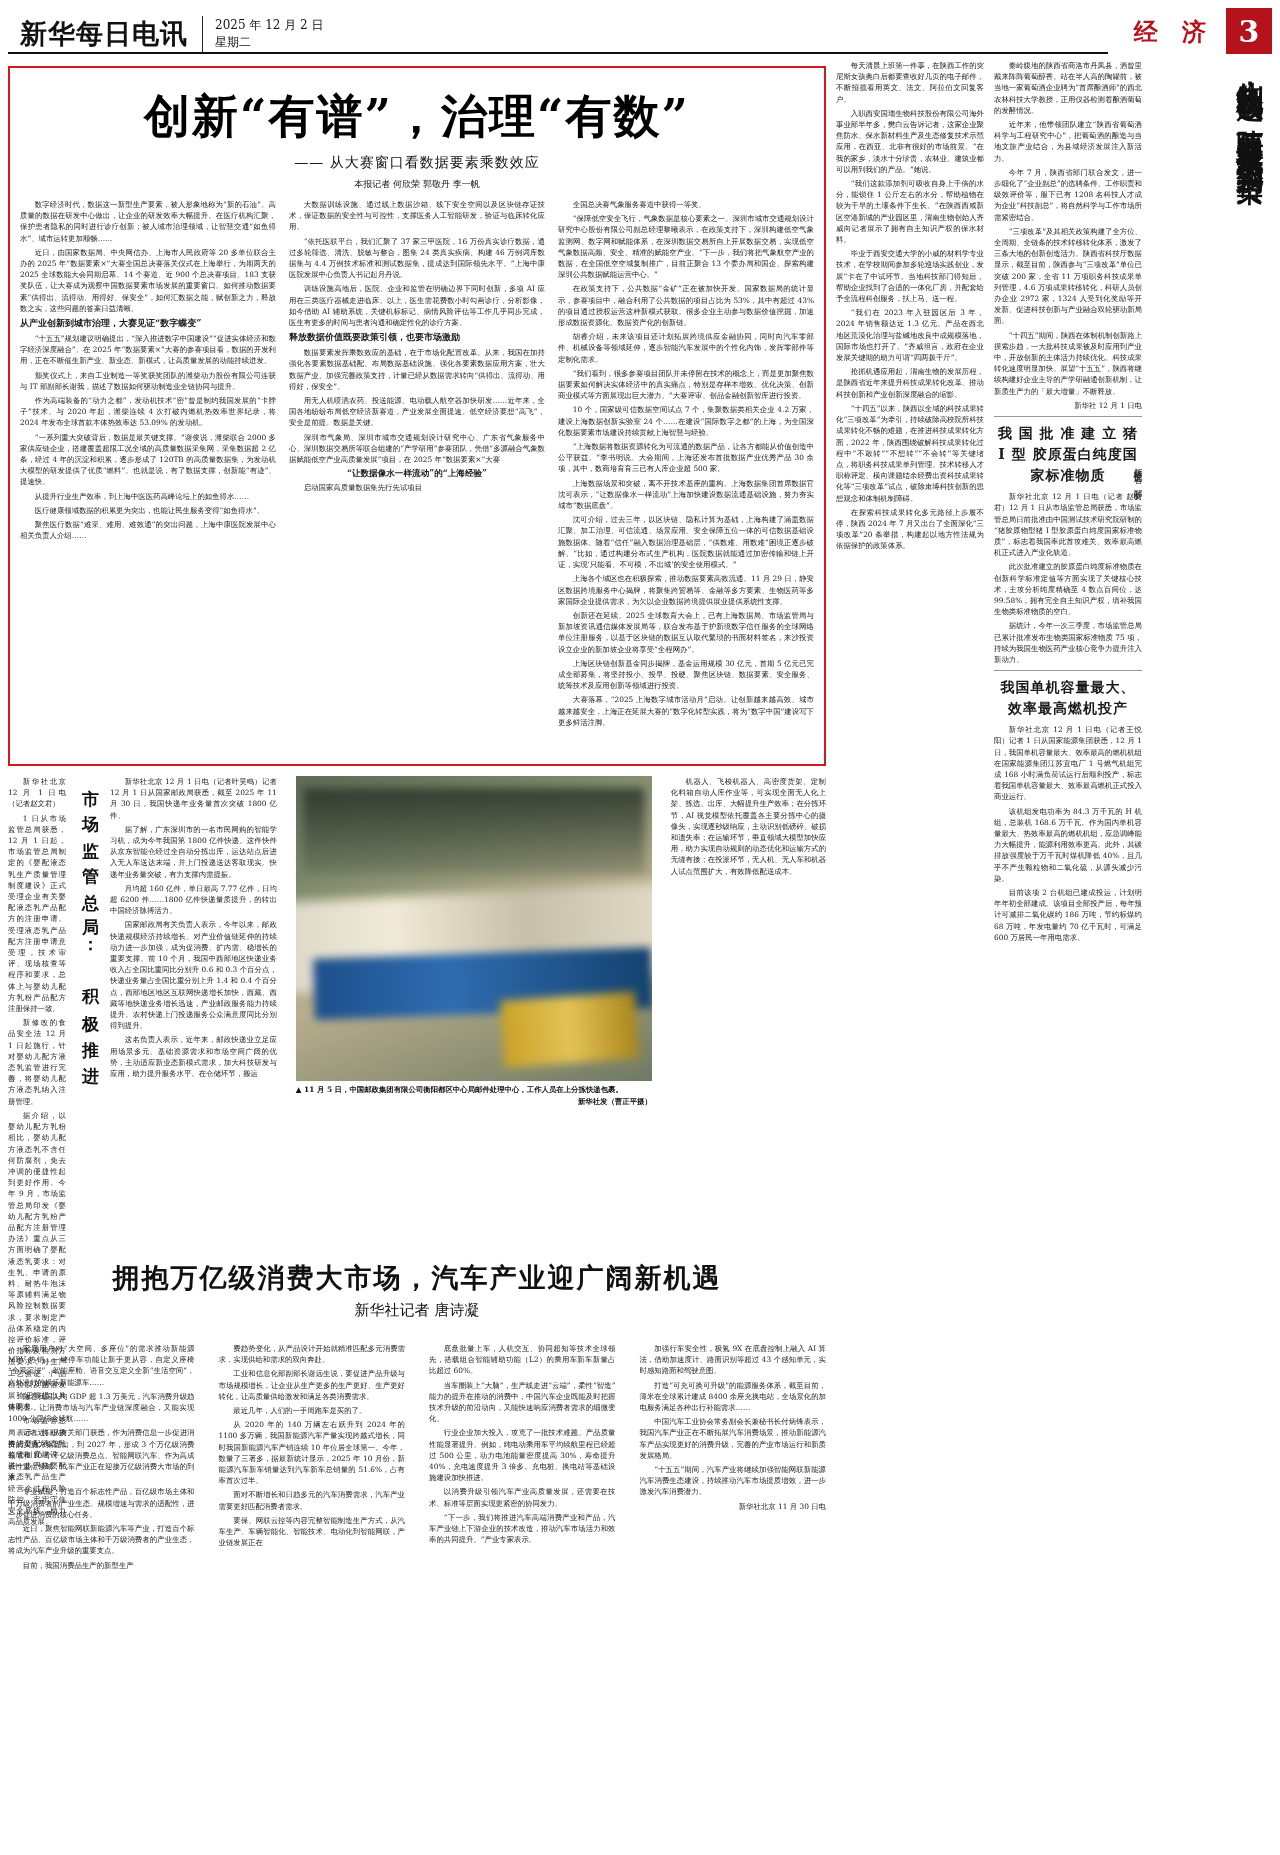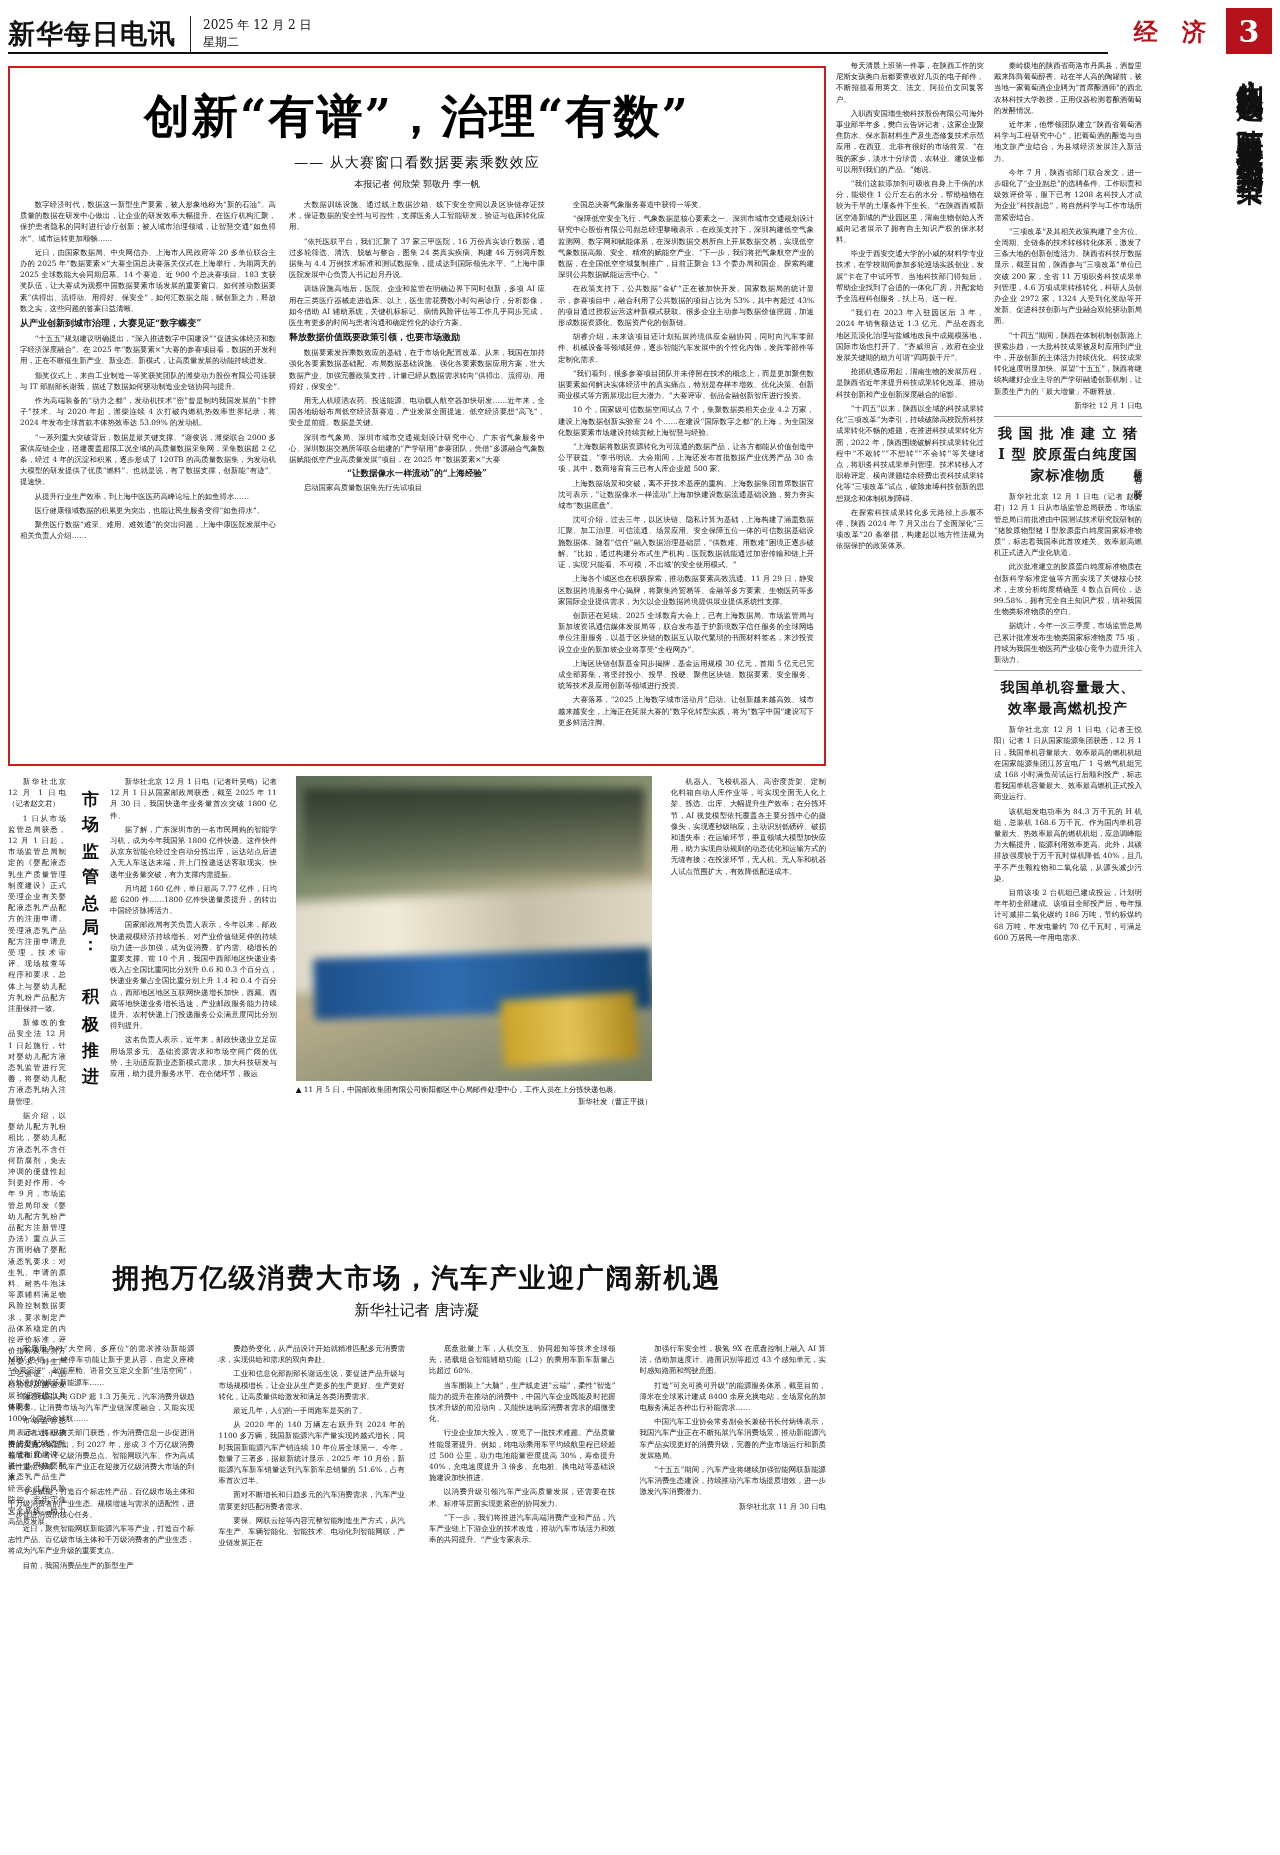--- a/index.html
+++ b/index.html
@@ -25,21 +25,21 @@
 
   
   .masthead {
     position: absolute;
     top: 0; left: 0;
     width: 1280px;
     height: 62px;
     display: flex;
     align-items: center;
     box-sizing: border-box;
-    padding: 6px 0 0 8px;
+    padding: 6px 0 0 20px;
   }
   .paper-name {
     font-family: "DejaVu Serif", "Liberation Serif", serif;
     font-weight: bold;
     font-size: 27px;
     letter-spacing: 1px;
     color: #111;
     white-space: nowrap;
   }
   .masthead-divider {
@@ -451,21 +451,21 @@
     <div class="express-body">
 
       <div class="col-text" style="width:172px;">
         <p>新华社北京 12 月 1 日电（记者叶昊鸣）记者 12 月 1 日从国家邮政局获悉，截至 2025 年 11 月 30 日，我国快递年业务量首次突破 1800 亿件。</p>
         <p>据了解，广东深圳市的一名市民网购的智能学习机，成为今年我国第 1800 亿件快递。这件快件从京东智能仓经过全自动分拣出库，运达站点后进入无人车送达末端，并上门投递送达客取现实。快递年业务量突破，有力支撑内需提振。</p>
         <p>月均超 160 亿件，单日最高 7.77 亿件，日均超 6200 件……1800 亿件快递量质提升，的转出中国经济脉搏活力。</p>
         <p>国家邮政局有关负责人表示，今年以来，邮政快递规模经济持续增长、对产业价值链延伸的持续动力进一步加强，成为促消费、扩内需、稳增长的重要支撑。前 10 个月，我国中西部地区快递业务收入占全国比重同比分别升 0.6 和 0.3 个百分点，快递业务量占全国比重分别上升 1.4 和 0.4 个百分点，西部地区地区互联网快递增长加快，西藏、西藏等地快递业务增长迅速，产业邮政服务能力持续提升。农村快递上门投递服务公众满意度同比分别得到提升。</p>
         <p>这名负责人表示，近年来，邮政快递业立足应用场景多元、基础资源需求和市场空间广阔的优势，主动适应新业态新模式需求，加大科技研发与应用，助力提升服务水平。在仓储环节，搬运</p>
       </div>
 
-      <div style="width:360px;">
+      <div style="width:360px;font-weight:bold;">
         <div class="express-photo">
           <div class="photo-blur-3"></div>
           <div class="photo-blur-1"></div>
           <div class="photo-blur-2"></div>
           <div class="photo-blur-4"></div>
         </div>
         <div class="photo-caption">▲ 11 月 5 日，中国邮政集团有限公司衡阳都区中心局邮件处理中心，工作人员在上分拣快递包裹。</div>
         <div class="photo-credit">新华社发（曹正平摄）</div>
       </div>
 

